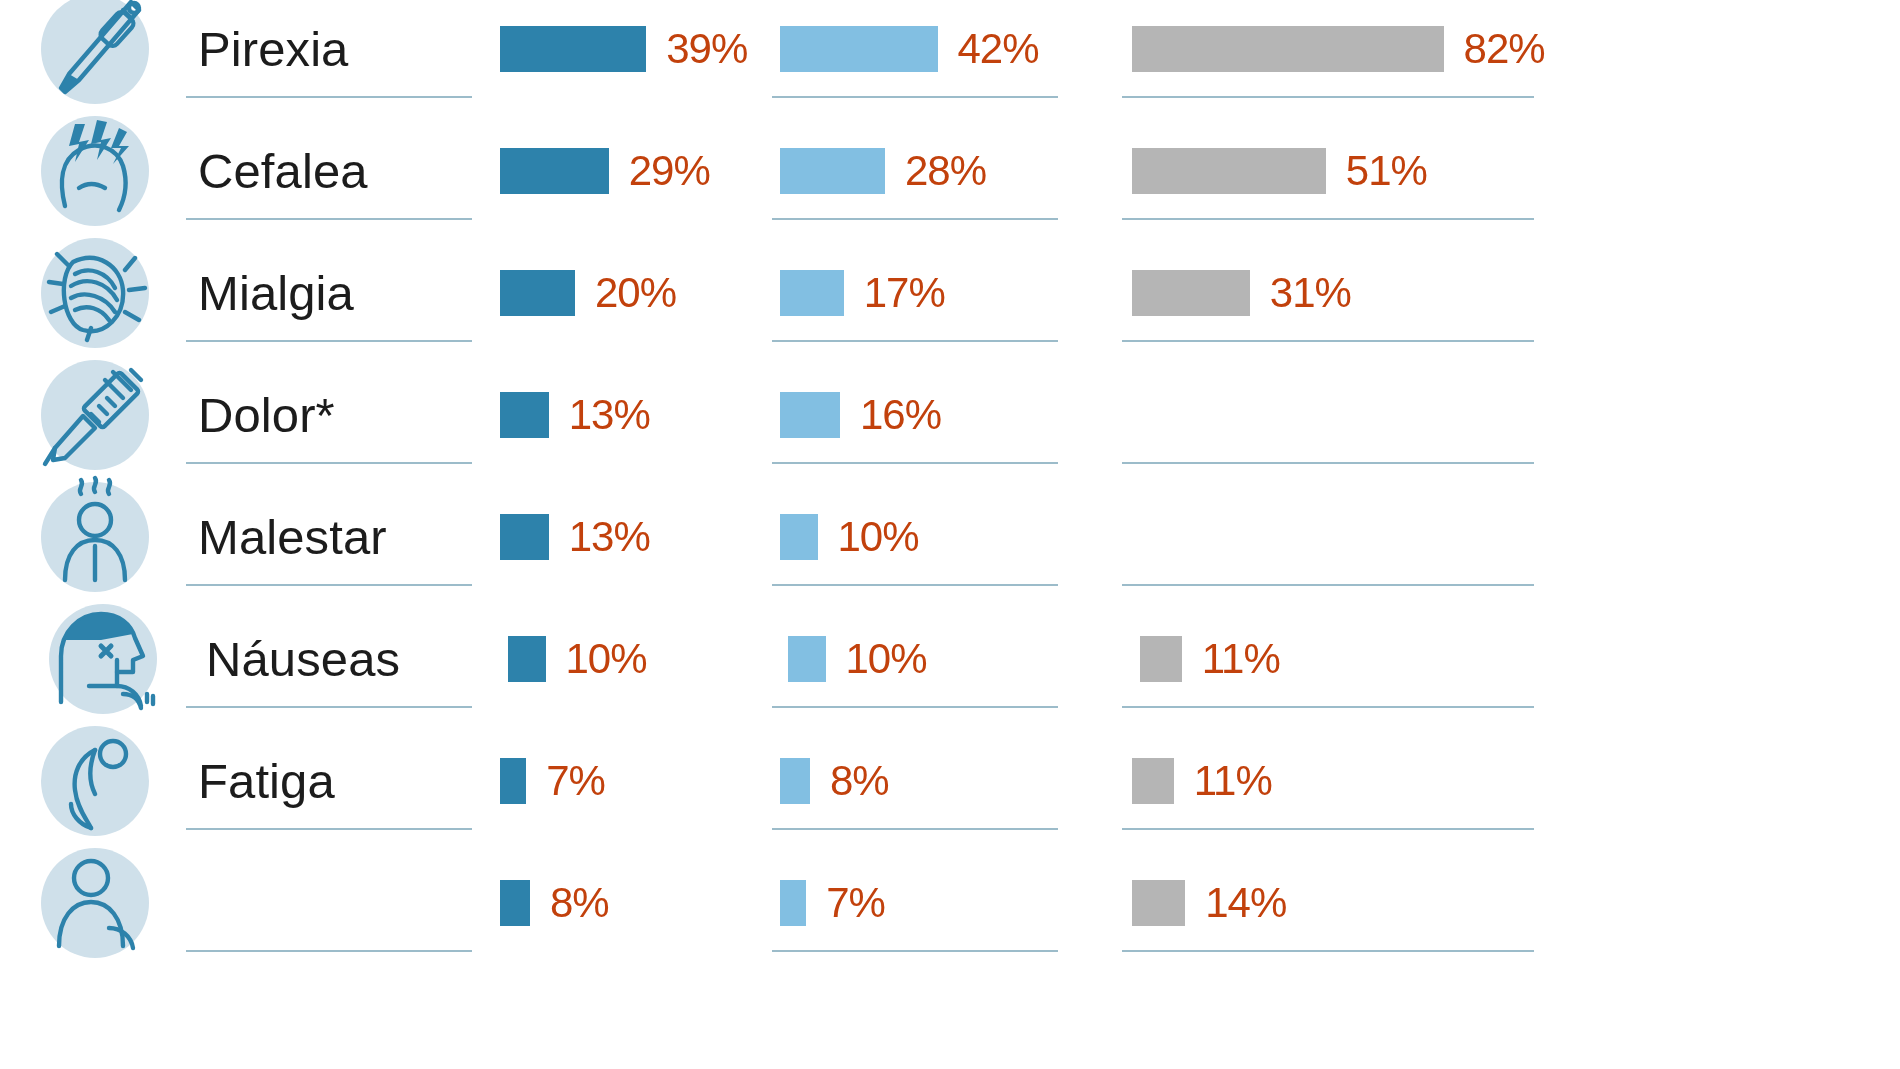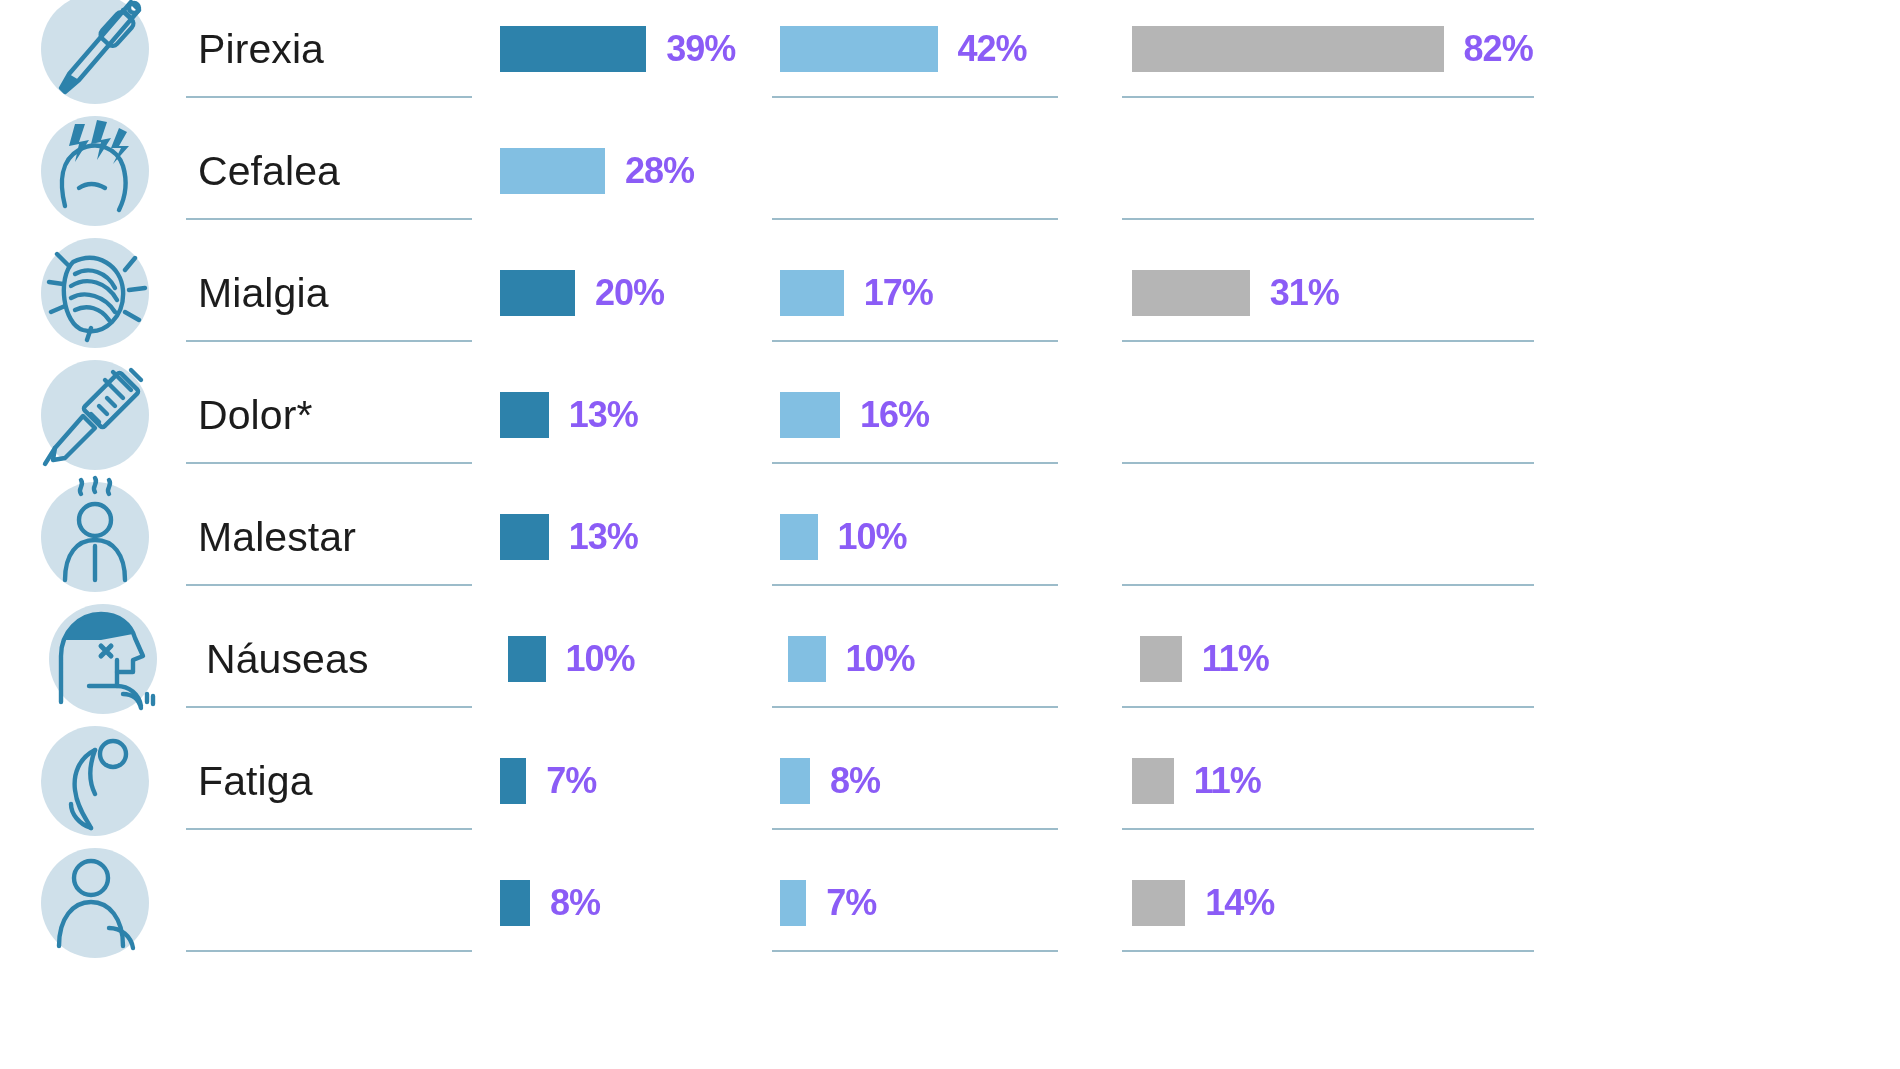--- a/index.html
+++ b/index.html
@@ -24,38 +24,38 @@
     position:relative;width:108px;height:110px;border-radius:50%;
     background:#cfe0ea;display:flex;align-items:center;justify-content:center;
   }
   .icon-badge svg{position:absolute;left:-6px;top:-6px;width:122px;height:122px;overflow:visible;}
   
   .label-cell{
     position:relative;flex:0 0 310px;width:310px;height:122px;
     display:flex;align-items:center;
   }
   .label-text{
-    font-size:41px;color:#1c1c1c;font-weight:400;letter-spacing:.1px;
+    font-size:49px;color:#1c1c1c;font-weight:400;letter-spacing:.1px;
     white-space:nowrap;line-height:1;padding-left:8px;
   }
   
   .bar-cell{
     position:relative;height:122px;display:flex;align-items:center;
   }
   .bar-cell.c0{flex:0 0 280px;width:280px;}
   .bar-cell.c1{flex:0 0 352px;width:352px;}
   .bar-cell.c2{flex:0 0 768px;width:768px;}
   .bar{
     height:46px;flex:0 0 auto;
   }
   .bar.s0{background:#2d82ab;}
   .bar.s1{background:#82bfe2;}
   .bar.s2{background:#b5b5b5;}
   .val{
-    font-size:36px;font-weight:700;color:#8b5cf6;
+    font-size:42px;font-weight:400;color:#c2410c;
     white-space:nowrap;line-height:1;margin-left:20px;
     font-family:"Liberation Sans","DejaVu Sans",sans-serif;
     letter-spacing:-1px;
   }
   
   .sep{
     position:absolute;height:2px;background:#9cbcca;
   }
   .sep.seg-label{left:186px;width:286px;}
   .sep.seg-c0{left:772px;width:286px;}
@@ -110,23 +110,31 @@
               <path d="M40 14 L50 14 L44 32 L54 30 L40 52 L44 34 L34 36 Z"></path>
               <path d="M62 10 L72 12 L66 30 L76 28 L62 50 L66 32 L56 34 Z"></path>
               <path d="M84 18 L92 22 L84 36 L94 36 L78 54 L86 38 L76 38 Z"></path>
             </g>
           </svg>
         </div>
       </div>
       <div class="label-cell">
         <div class="label-text">Cefalea</div>
       </div>
+      <div class="bar-cell c0">
+        <div class="bar s0" style="width: 108.75px;"></div>
+        <div class="val">29%</div>
+      </div>
       <div class="bar-cell c1">
         <div class="bar s1" style="width: 105px;"></div>
         <div class="val">28%</div>
+      </div>
+      <div class="bar-cell c2">
+        <div class="bar s2" style="width: 193.8px;"></div>
+        <div class="val">51%</div>
       </div>
     </div>
     <div class="sep seg-label" style="top: 218px;"></div>
     <div class="sep seg-c0" style="top: 218px;"></div>
     <div class="sep seg-c1" style="top: 218px;"></div>
     <div class="row" style="top: 232px;">
       <div class="icon-cell">
         <div class="icon-badge">
           <svg viewBox="0 0 122 122">
             <g fill="none" stroke="#2d82ab" stroke-width="4.4" stroke-linecap="round" stroke-linejoin="round">

